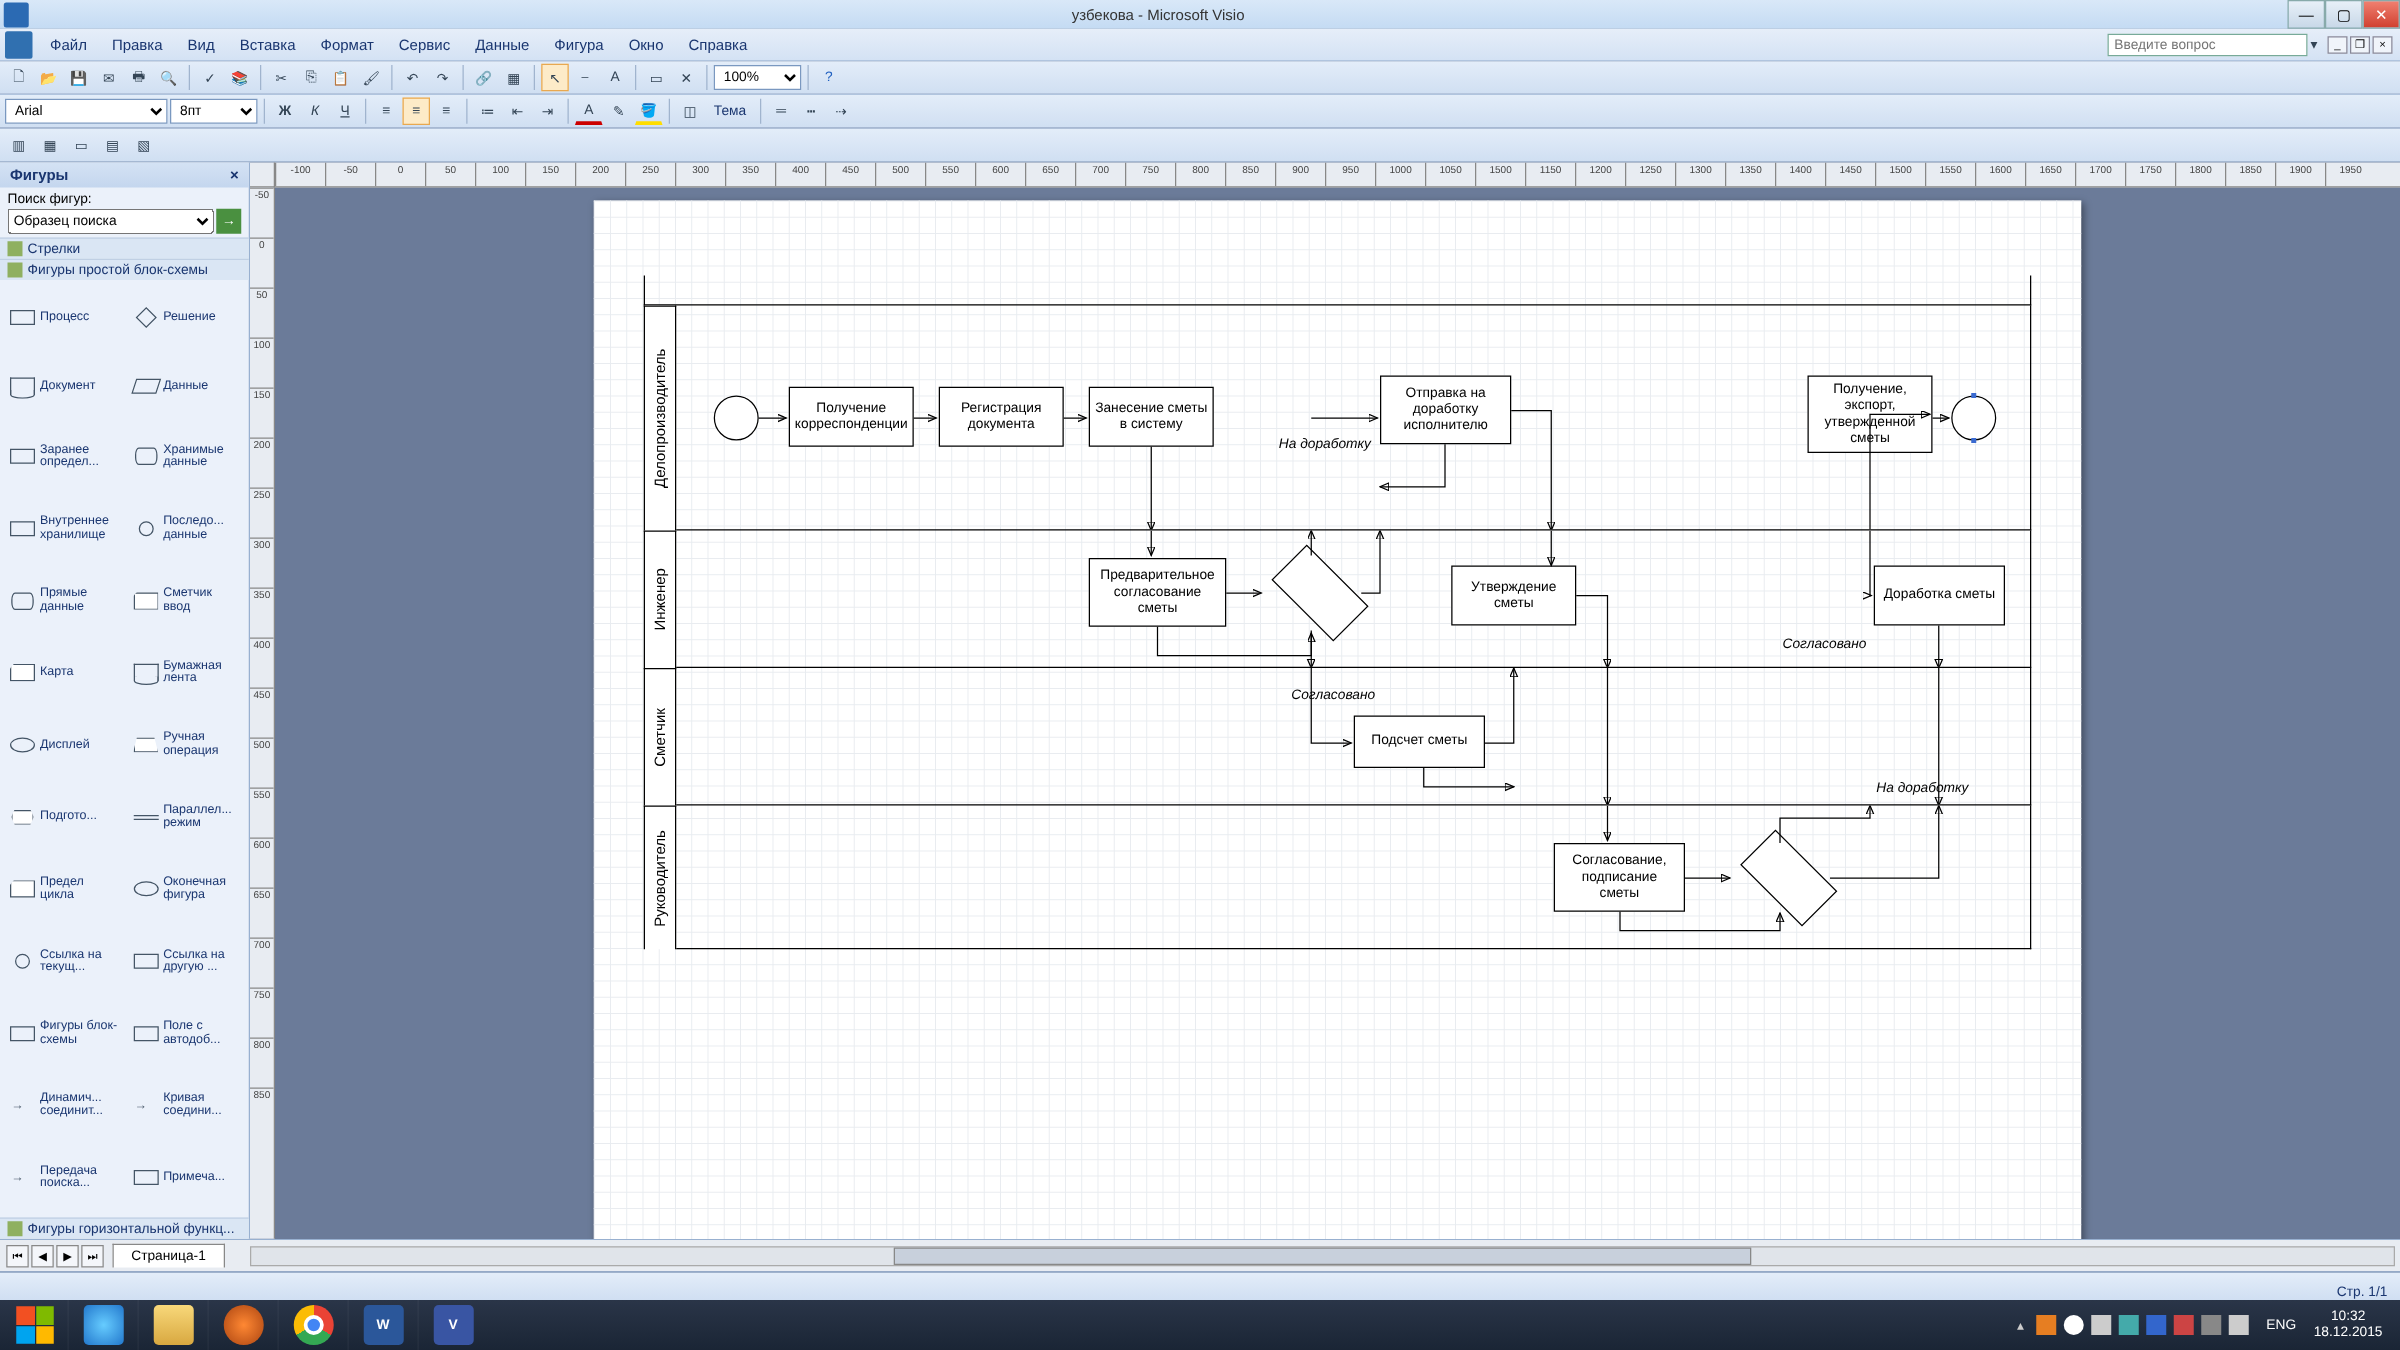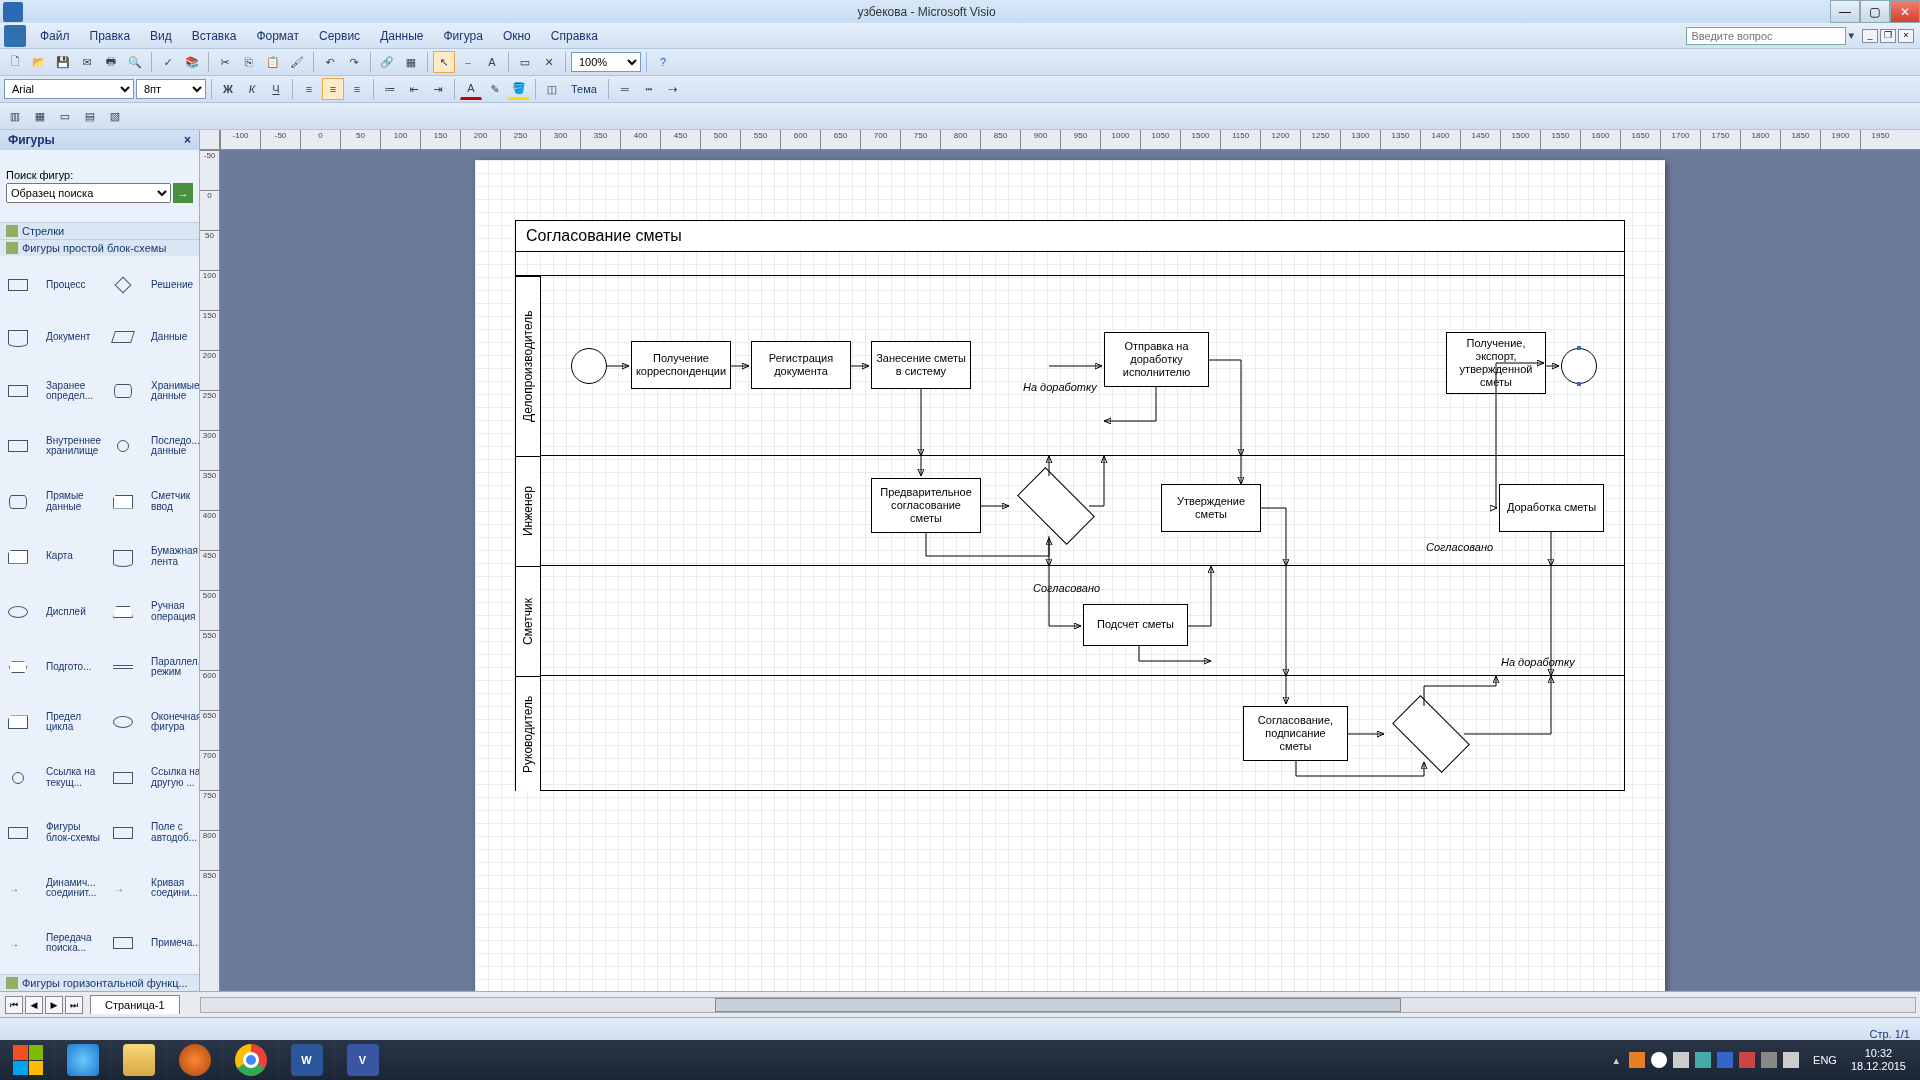--- a/index.html
+++ b/index.html
@@ -34,28 +34,28 @@
 
 
 .toolbar3 { height: 27px; background: linear-gradient(#e3edf9, #d0dff2); display: flex; align-items: center; padding: 0 4px; border-bottom: 1px solid #b0c4de; gap: 3px; }
 
 
 .main { display: flex; height: calc(1080px - 23px - 26px - 27px - 27px - 27px - 26px - 23px - 40px); }
 
 
 .shapes-panel { width: 200px; background: #ebf1fa; border-right: 1px solid #98b0d0; display: flex; flex-direction: column; }
 .shapes-header { height: 20px; background: linear-gradient(#d4e2f4, #c4d6ee); padding: 3px 8px; color: #1a3670; font-weight: bold; font-size: 12px; display: flex; justify-content: space-between; align-items: center; }
-.shapes-search { padding: 19px 6px; font-size: 11px; }
+.shapes-search { padding: 3px 6px; font-size: 11px; }
 .shapes-search-row { display: flex; gap: 2px; margin-top: 2px; }
 .shapes-search-row select { flex: 1; font-size: 11px; height: 20px; }
 .shapes-search-row .go { width: 20px; height: 20px; background: #4a9040; color: #fff; text-align: center; line-height: 20px; }
 .stencil-title { padding: 2px 6px; background: #dae6f4; font-size: 11px; color: #1a3670; border-top: 1px solid #c0d0e4; display: flex; align-items: center; gap: 4px; }
 .stencil-icon { width: 12px; height: 12px; background: #8fb060; }
 .shapes-grid { flex: 1; overflow-y: auto; padding: 4px; display: grid; grid-template-columns: 1fr 1fr; gap: 2px 6px; position: relative; }
-.shape-item { display: flex; align-items: center; gap: 16px; font-size: 10px; color: #1a3670; padding: 2px; cursor: default; }
+.shape-item { display: flex; align-items: center; gap: 2px; font-size: 10px; color: #1a3670; padding: 2px; cursor: default; }
 .shape-glyph { width: 24px; height: 18px; flex-shrink: 0; display: flex; align-items: center; justify-content: center; }
 .shape-label { line-height: 1.05; }
 .panel-footer { padding: 2px 6px; background: #dae6f4; font-size: 11px; color: #1a3670; border-top: 1px solid #c0d0e4; display: flex; align-items: center; gap: 4px; }
 
 
 .canvas-area { flex: 1; background: #6b7b99; display: flex; flex-direction: column; position: relative; }
 .ruler-corner { position: absolute; top: 0; left: 0; width: 20px; height: 20px; background: #e8ecf2; border-right: 1px solid #888; border-bottom: 1px solid #888; z-index: 3; }
 .ruler-h { position: absolute; top: 0; left: 20px; right: 0; height: 20px; background: #e8ecf2; border-bottom: 1px solid #888; z-index: 2; overflow: hidden; font-size: 8px; color: #444; }
 .ruler-h-ticks { display: flex; height: 100%; }
 .ruler-h-tick { width: 40px; border-left: 1px solid #888; text-align: center; padding-top: 1px; height: 100%; position: relative; flex-shrink: 0; }
@@ -491,21 +491,20 @@
         <div class="ruler-v-tick">600</div>
         <div class="ruler-v-tick">650</div>
         <div class="ruler-v-tick">700</div>
         <div class="ruler-v-tick">750</div>
         <div class="ruler-v-tick">800</div>
         <div class="ruler-v-tick">850</div>
       </div>
     <div class="canvas-viewport">
       <div class="page">
         <div class="diagram">
-          <div class="dia-title">Согласование сметы</div>
           <div class="dia-gap"></div>
 
           <div class="lane lane1">
             <div class="lane-label">Делопроизводитель</div>
             <div class="lane-body">
               <div class="start-circle" style="top:72px;left:30px;"></div>
               <div class="proc-box" style="top:65px;left:90px;width:100px;height:48px;">Получение корреспонденции</div>
               <div class="proc-box" style="top:65px;left:210px;width:100px;height:48px;">Регистрация документа</div>
               <div class="proc-box" style="top:65px;left:330px;width:100px;height:48px;">Занесение сметы в систему</div>
               <div class="proc-box" style="top:56px;left:563px;width:105px;height:55px;">Отправка на доработку исполнителю</div>

